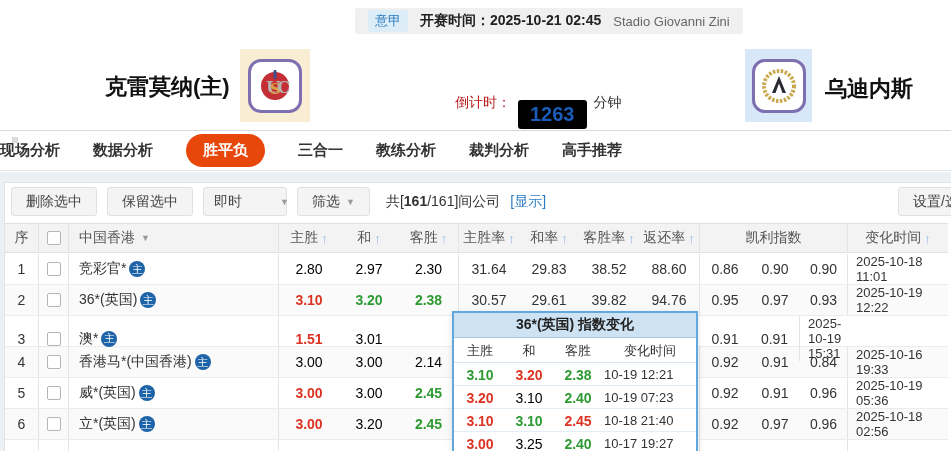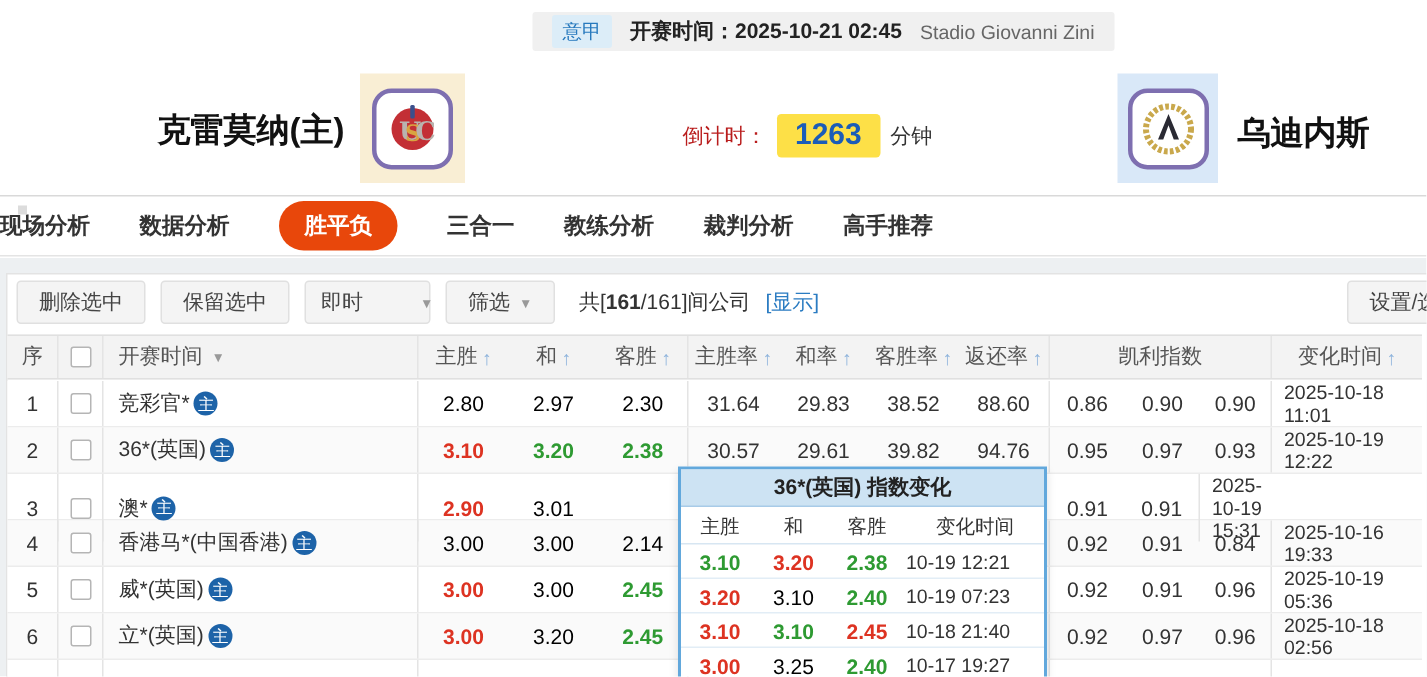--- a/index.html
+++ b/index.html
@@ -17,21 +17,21 @@
   .team-name { position:absolute; font-size:22px; font-weight:bold; color:#111; }
   .home-name { top:72px; left:105px; }
   .away-name { top:74px; left:825px;text-align:right; }
   .logo-box { position:absolute; top:49px; width:70px; height:73px; display:flex; align-items:center; justify-content:center; }
   .home-logo-box { left:240px; background:#f9eed4; }
   .away-logo-box { left:745px; width:67px; background:#d9e8f8; }
   .crest { width:54px; height:54px; background:#fff; border:3px solid #7e6fb0; border-radius:13px;
     display:flex; align-items:center; justify-content:center; }
   .countdown { position:absolute; top:76px; left:455px; display:flex; align-items:center; gap:7px; }
   .cd-label { font-size:14px; color:#b91c1c; }
-  .cd-value { background:#fde047; border-radius:3px; padding:3px 12px; font-size:20px; font-weight:bold; color:#1b5cb8; }
+  .cd-value { background:#000000; border-radius:3px; padding:3px 12px; font-size:20px; font-weight:bold; color:#1b5cb8;margin-top:24px; }
   .cd-unit { font-size:14px; color:#333; }
 
   
   .nav { position:absolute; top:130px; left:0; width:951px; height:41px; background:#fff;
     border-top:1px solid #d9d9d9; border-bottom:1px solid #e4e4e4;
     display:flex; align-items:center; gap:33px; }
   .tab { font-size:15px; font-weight:bold; color:#333; cursor:pointer; white-space:nowrap; }
   .tab.active { background:#e8470b; color:#fff; padding:7px 17px; border-radius:18px; }
   .deco-sq { position:absolute; top:137px; left:12px; width:6px; height:6px; background:#dcdcdc; }
 
@@ -150,21 +150,21 @@
     <div class="show-link">[显示]</div>
   </div>
   <div class="btn settings-btn">设置/选择</div>
 
   <div class="thead grid-row">
     <div class="c bR">序</div>
     <div class="c bR">
         <span class="cb"></span>
       </div>
     <div class="c bR left">
-      <span>开赛时间</span>
+      <span>中国香港</span>
       <span class="caret">▼</span>
     </div>
     <div class="c">
         <span>主胜</span>
         <span class="arr">↑</span>
       </div>
     <div class="c">
         <span>和</span>
         <span class="arr">↑</span>
       </div>
@@ -240,21 +240,21 @@
       </div>
       <div class="trow grid-row">
         <div class="c bR">3</div>
         <div class="c bR">
           <span class="cb"></span>
         </div>
         <div class="c bR left">
           <span>澳*</span>
           <span class="tag">主</span>
         </div>
-        <div class="c vr">2.90</div>
+        <div class="c vr">1.51</div>
         <div class="c vk">3.01</div>
         <div class="c"></div>
         <div class="c"></div>
         <div class="c"></div>
         <div class="c bR"></div>
         <div class="c">0.89</div>
         <div class="c">0.91</div>
         <div class="c bR">0.91</div>
         <div class="c time-cell">2025-10-19 15:31</div>
       </div>

